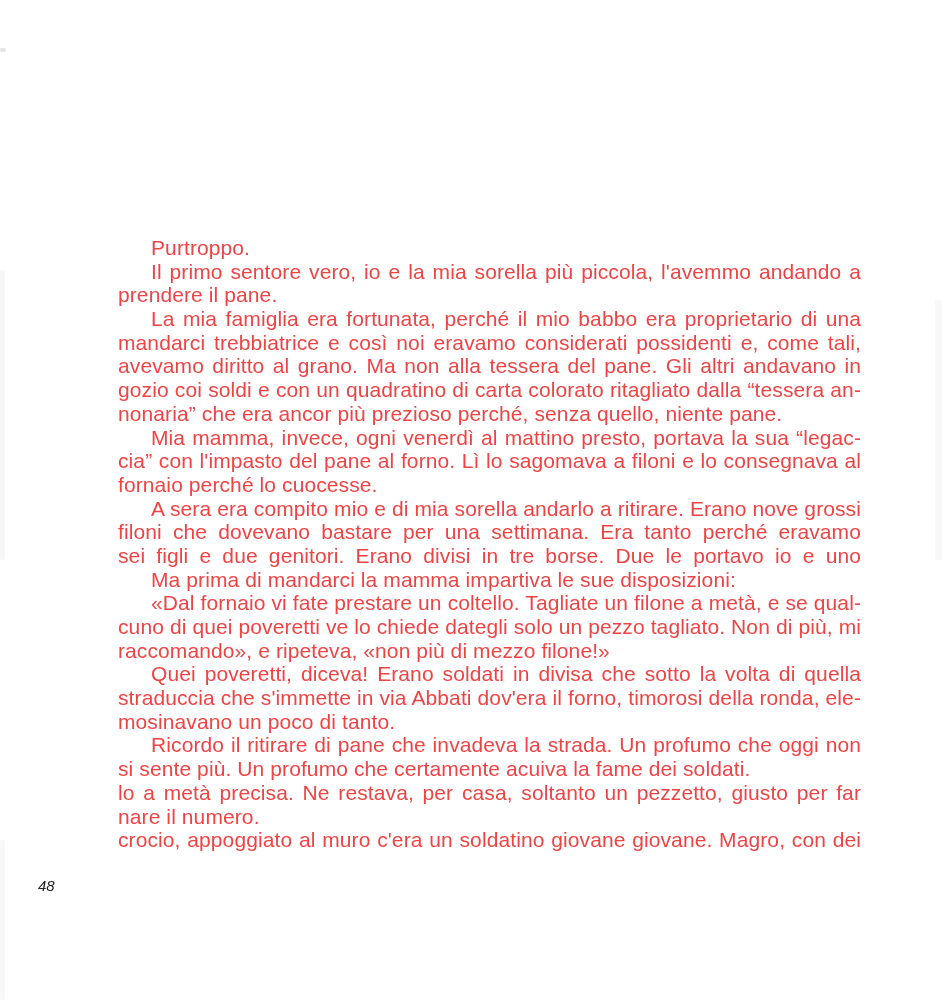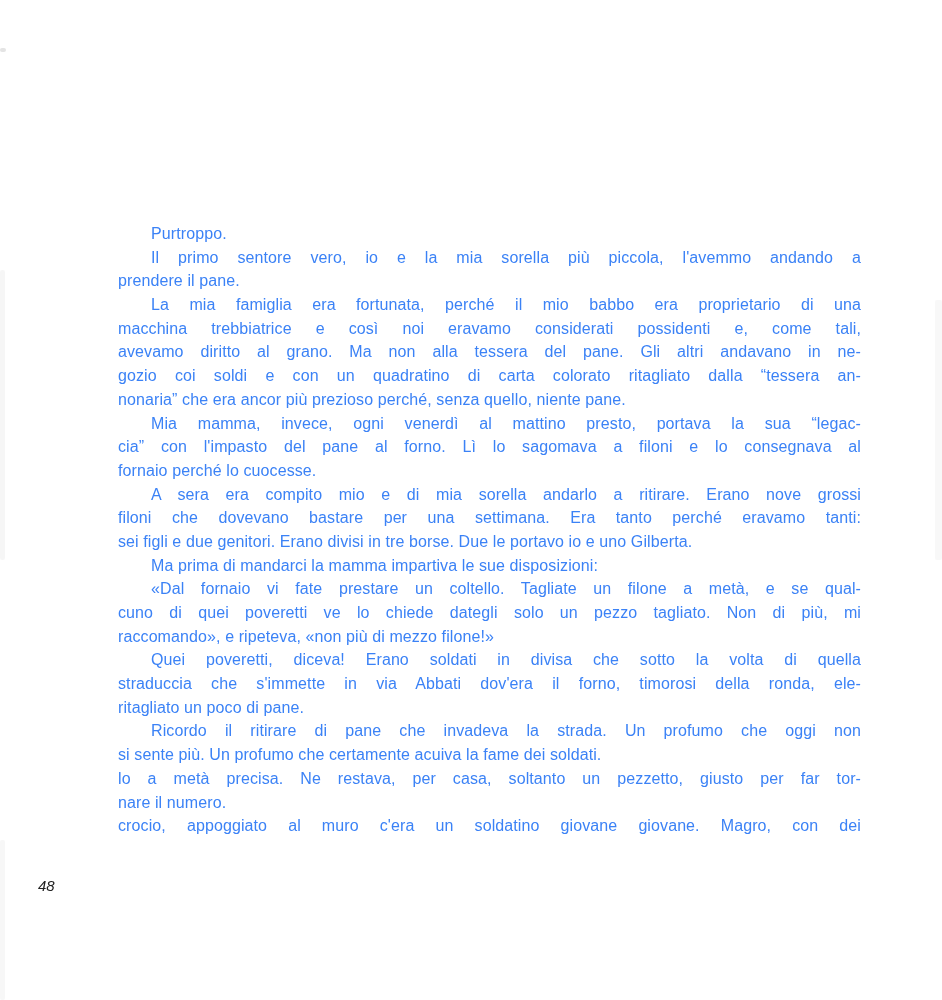--- a/index.html
+++ b/index.html
@@ -11,24 +11,24 @@
     position: relative;
     width: 942px;
     height: 1000px;
     background: #ffffff;
     overflow: hidden;
     font-family: "Liberation Sans", sans-serif;
   }
   .text-block {
     position: absolute;
     left: 118px;
-    top: 222px;
+    top: 236px;
     width: 743px;
-    color: #3b82f6;
-    font-size: 16px;
+    color: #ef4444;
+    font-size: 21px;
     line-height: 23.7px;
     letter-spacing: 0.1px;
   }
   .text-line {
     height: 23.7px;
     overflow: hidden;
     text-align: justify;
     text-align-last: justify;
     white-space: normal;
   }
@@ -66,36 +66,36 @@
   <div class="scan-artifact art-3"></div>
   <div class="scan-artifact art-4"></div>
 
   <div class="folio">48</div>
 
   <div class="text-block" id="text-block">
       <div class="text-line indent end">Purtroppo.</div>
       <div class="text-line indent">Il primo sentore vero, io e la mia sorella più piccola, l'avemmo andando a</div>
       <div class="text-line end">prendere il pane.</div>
       <div class="text-line indent">La mia famiglia era fortunata, perché il mio babbo era proprietario di una</div>
-      <div class="text-line">macchina trebbiatrice e così noi eravamo considerati possidenti e, come tali,</div>
+      <div class="text-line">mandarci trebbiatrice e così noi eravamo considerati possidenti e, come tali,</div>
       <div class="text-line">avevamo diritto al grano. Ma non alla tessera del pane. Gli altri andavano in ne-</div>
       <div class="text-line">gozio coi soldi e con un quadratino di carta colorato ritagliato dalla “tessera an-</div>
       <div class="text-line end">nonaria” che era ancor più prezioso perché, senza quello, niente pane.</div>
       <div class="text-line indent">Mia mamma, invece, ogni venerdì al mattino presto, portava la sua “legac-</div>
       <div class="text-line">cia” con l'impasto del pane al forno. Lì lo sagomava a filoni e lo consegnava al</div>
       <div class="text-line end">fornaio perché lo cuocesse.</div>
       <div class="text-line indent">A sera era compito mio e di mia sorella andarlo a ritirare. Erano nove grossi</div>
       <div class="text-line">filoni che dovevano bastare per una settimana. Era tanto perché eravamo tanti:</div>
       <div class="text-line end">sei figli e due genitori. Erano divisi in tre borse. Due le portavo io e uno Gilberta.</div>
       <div class="text-line indent end">Ma prima di mandarci la mamma impartiva le sue disposizioni:</div>
       <div class="text-line indent">«Dal fornaio vi fate prestare un coltello. Tagliate un filone a metà, e se qual-</div>
       <div class="text-line">cuno di quei poveretti ve lo chiede dategli solo un pezzo tagliato. Non di più, mi</div>
       <div class="text-line end">raccomando», e ripeteva, «non più di mezzo filone!»</div>
       <div class="text-line indent">Quei poveretti, diceva! Erano soldati in divisa che sotto la volta di quella</div>
       <div class="text-line">straduccia che s'immette in via Abbati dov'era il forno, timorosi della ronda, ele-</div>
-      <div class="text-line end">ritagliato un poco di pane.</div>
+      <div class="text-line end">mosinavano un poco di tanto.</div>
       <div class="text-line indent">Ricordo il ritirare di pane che invadeva la strada. Un profumo che oggi non</div>
       <div class="text-line end">si sente più. Un profumo che certamente acuiva la fame dei soldati.</div>
       <div class="text-line">lo a metà precisa. Ne restava, per casa, soltanto un pezzetto, giusto per far tor-</div>
       <div class="text-line end">nare il numero.</div>
       <div class="text-line">crocio, appoggiato al muro c'era un soldatino giovane giovane. Magro, con dei</div>
     </div>
 </div>
 
 </body></html>

